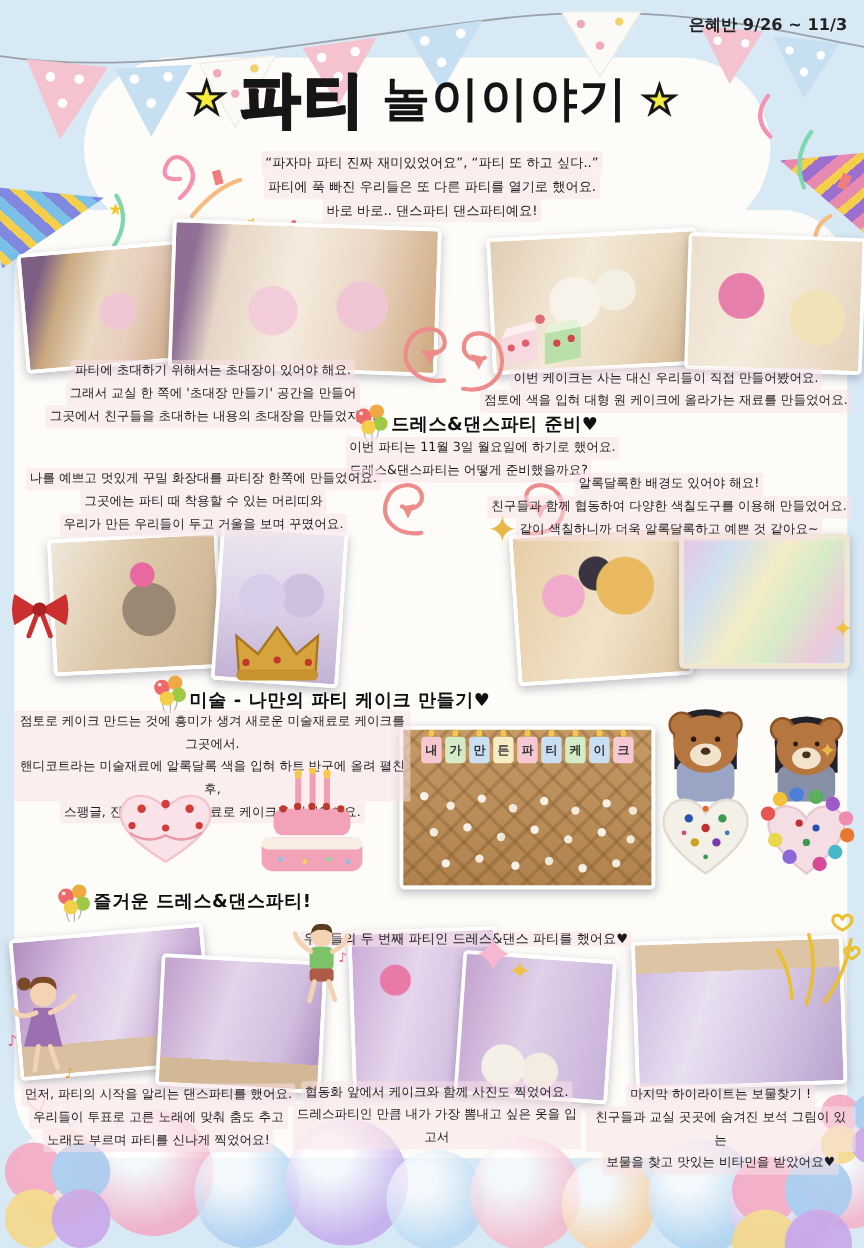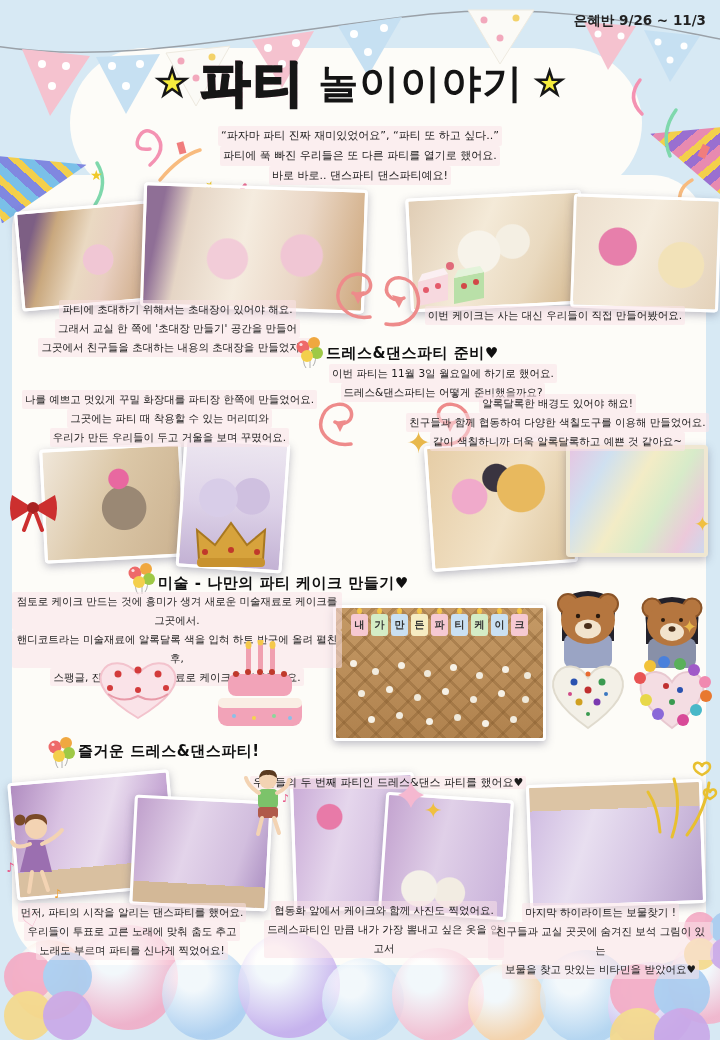--- a/index.html
+++ b/index.html
@@ -245,27 +245,28 @@
     <polygon points="19,30 8,28 14,40" fill="#ee8b8b"></polygon>
   </svg>
 
   <div class="txt" style="left:10px;top:300px;width:335px;">
     <span class="hl">파티에 초대하기 위해서는 초대장이 있어야 해요.</span><br>
     <span class="hl">그래서 교실 한 쪽에 '초대장 만들기' 공간을 만들어</span><br>
     <span class="hl">그곳에서 친구들을 초대하는 내용의 초대장을 만들었지요.</span>
   </div>
   <div class="txt" style="left:395px;top:306px;width:320px;">
     <span class="hl">이번 케이크는 사는 대신 우리들이 직접 만들어봤어요.</span><br>
+    <span class="hl">점토에 색을 입혀 대형 원 케이크에 올라가는 재료를 만들었어요.</span>
   </div>
 
   <svg class="abs z3" width="30" height="36" style="left:294px;top:336px">
       <use href="#balloon-cluster"></use>
     </svg>
   <div class="abs z3 sec-title" style="left:326px;top:344px;">드레스&amp;댄스파티 준비♥</div>
-  <div class="txt" style="left:288px;top:364px;width:310px;text-align:center;">
+  <div class="txt" style="left:288px;top:364px;width:310px;text-align:left;">
     <span class="hl">이번 파티는 11월 3일 월요일에 하기로 했어요.</span><br>
     <span class="hl">드레스&amp;댄스파티는 어떻게 준비했을까요?</span>
   </div>
 
   <div class="txt" style="left:12px;top:390px;width:315px;">
     <span class="hl">나를 예쁘고 멋있게 꾸밀 화장대를 파티장 한쪽에 만들었어요.</span><br>
     <span class="hl">그곳에는 파티 때 착용할 수 있는 머리띠와</span><br>
     <span class="hl">우리가 만든 우리들이 두고 거울을 보며 꾸몄어요.</span>
   </div>
   <div class="txt" style="left:400px;top:394px;width:315px;">
@@ -447,21 +448,21 @@
     <path d="M18,80 q-2,-25 -12,-40" stroke="#e8c030" stroke-width="3"></path>
     <path d="M60,14 c2,-5 8,-4 8,1 c0,4 -6,7 -8,8 c-2,-1 -8,-4 -8,-8 c0,-5 6,-6 8,-1" stroke="#e8c030" stroke-width="2.5"></path>
     <path d="M68,40 c1.5,-4 6,-3 6,1 c0,3 -4.5,5 -6,6 c-1.5,-1 -6,-3 -6,-6 c0,-4 4.5,-5 6,-1" stroke="#e8c030" stroke-width="2.5"></path>
   </svg>
 
   <div class="txt" style="left:12px;top:903px;width:240px;">
     <span class="hl">먼저, 파티의 시작을 알리는 댄스파티를 했어요.</span><br>
     <span class="hl">우리들이 투표로 고른 노래에 맞춰 춤도 추고</span><br>
     <span class="hl">노래도 부르며 파티를 신나게 찍었어요!</span>
   </div>
-  <div class="txt" style="left:264px;top:901px;width:240px;text-align:center;">
+  <div class="txt" style="left:244px;top:901px;width:240px;text-align:center;">
     <span class="hl">협동화 앞에서 케이크와 함께 사진도 찍었어요.</span><br>
     <span class="hl">드레스파티인 만큼 내가 가장 뽐내고 싶은 옷을 입고서</span><br>
   </div>
   <div class="txt" style="left:488px;top:903px;width:225px;">
     <span class="hl">마지막 하이라이트는 보물찾기 !</span><br>
     <span class="hl">친구들과 교실 곳곳에 숨겨진 보석 그림이 있는</span><br>
     <span class="hl">보물을 찾고 맛있는 비타민을 받았어요♥</span>
   </div>
 
   <div class="balloon" style="left:12px;top:940px;width:75px;height:80px;background:radial-gradient(circle at 35% 30%,#ffffffcc 0 18%,#f8c8a8 70%);"></div>

